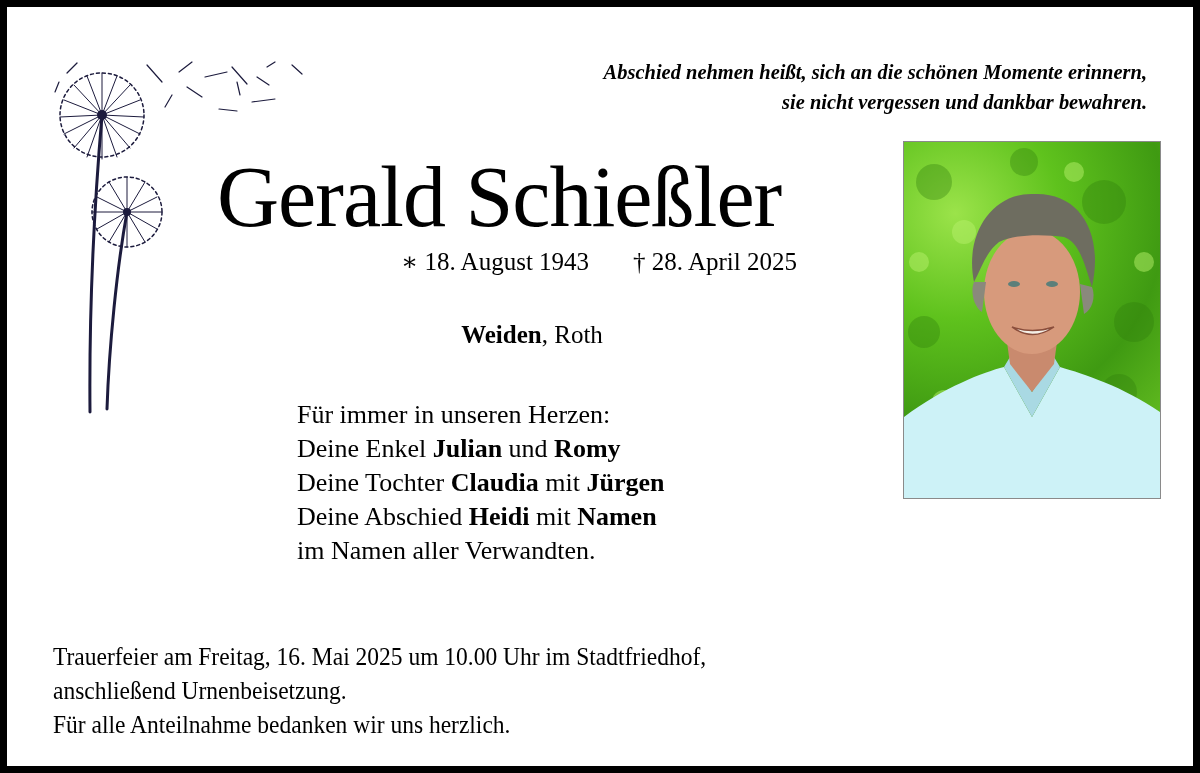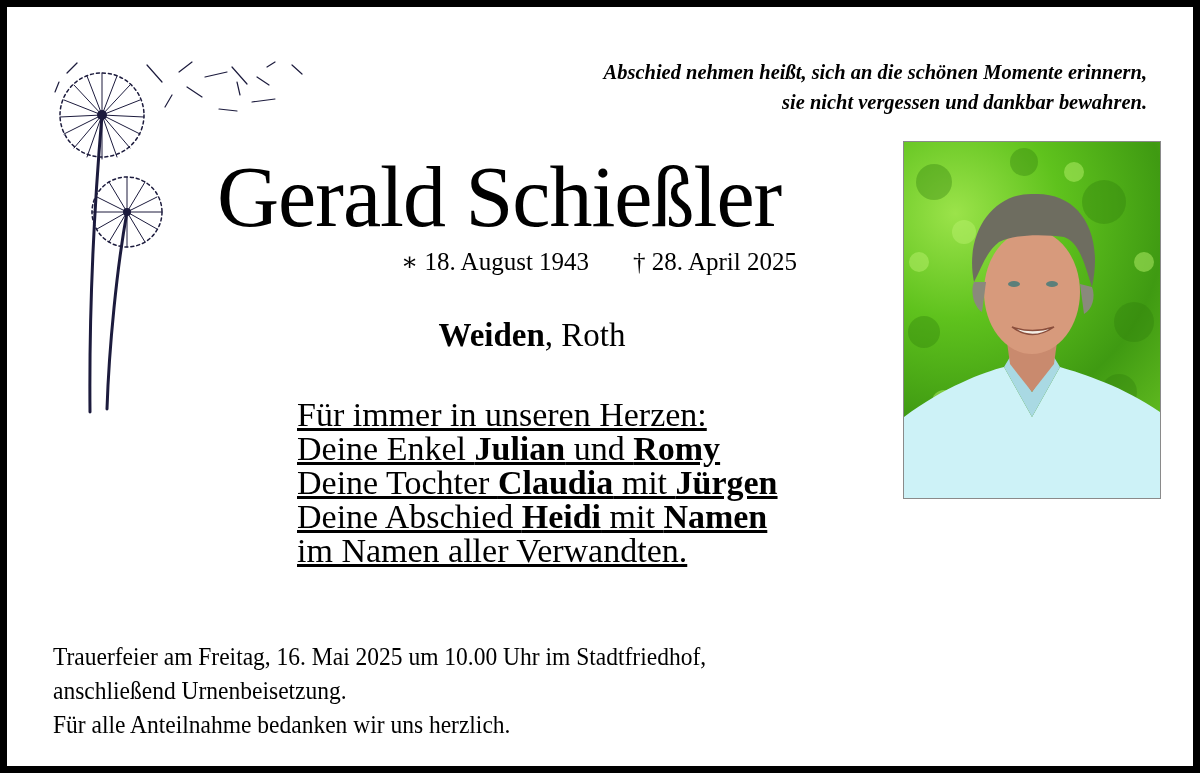--- a/index.html
+++ b/index.html
@@ -18,25 +18,25 @@
     position: absolute; left: 210px; top: 140px; width: 640px;
     font-size: 86px; line-height: 100px; letter-spacing: -1px;
   }
   .dates {
     position: absolute; left: 270px; top: 238px; width: 520px;
     font-size: 25px; line-height: 34px; text-align: right; white-space: nowrap;
   }
   .dates .gap { display: inline-block; width: 44px; }
   .place {
     position: absolute; left: 300px; top: 311px; width: 450px;
-    text-align: center; font-size: 33px; line-height: 34px;
+    text-align: center; font-size: 25px; line-height: 34px;
   }
   .mourners {
     position: absolute; left: 290px; top: 391px; width: 480px;
-    font-size: 34px; line-height: 34px; text-decoration: underline;
+    font-size: 26px; line-height: 34px;
   }
   .mourners .line { white-space: nowrap; }
   .mourners b { font-weight: bold; }
   .service {
     position: absolute; left: 46px; top: 633px; width: 900px;
     font-size: 25px; line-height: 34px;
     transform: scaleX(0.94); transform-origin: left center;
   }
   .photo {
     position: absolute; left: 896px; top: 134px; width: 258px; height: 358px;

